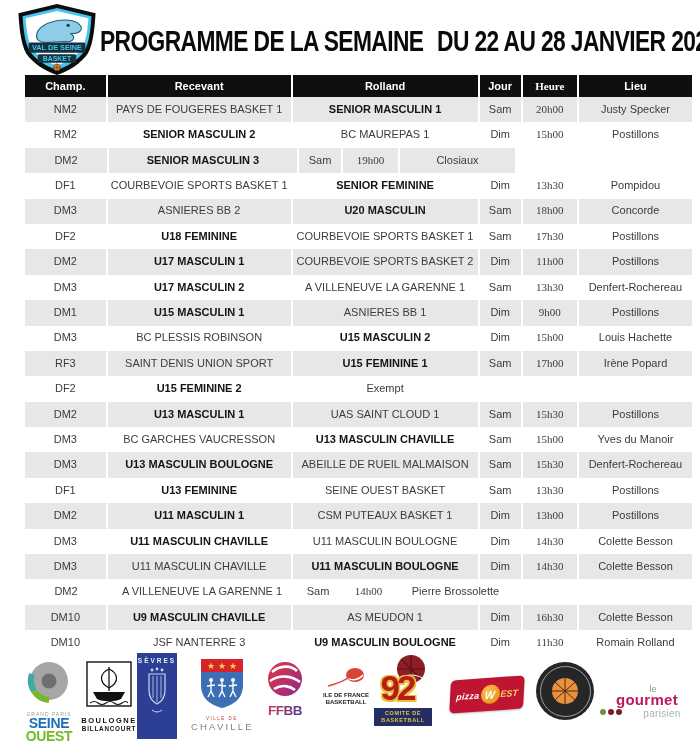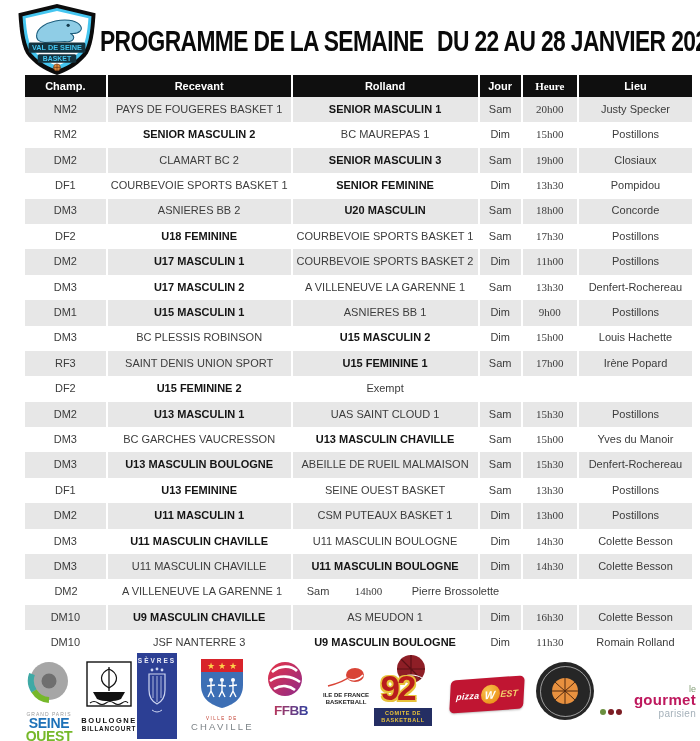--- a/index.html
+++ b/index.html
@@ -75,21 +75,20 @@
   .chaville .small { font-size: 4.5px; color: #c0392b; letter-spacing: 1.5px; margin-top: 3px; }
   .chaville .l1 { font-size: 9.5px; color: #7d8488; letter-spacing: 2.2px; text-align: right; }
 
   
   .ffbb { left: 262px; top: 8px; width: 46px; }
   .ffbb .l1 {
     font-size: 13.5px; font-weight: 900; letter-spacing: -0.5px; margin-top: 1px;
     background: linear-gradient(90deg, #e73446, #303f9e);
     -webkit-background-clip: text; background-clip: text;
     color: transparent;
-    text-align: right;
   }
 
   
   .idf { left: 320px; top: 14px; width: 52px; }
   .idf .txt { margin-top: 0px; }
   .idf .l1, .idf .l2 { font-size: 6px; font-weight: 900; color: #1c1c1c; letter-spacing: 0px; line-height: 1.15; }
 
   
   .c92 { left: 372px; top: 2px; width: 64px; height: 84px; }
   .c92 .ball { position: absolute; left: 24px; top: 0; width: 30px; height: 30px; z-index: 1; }
@@ -127,21 +126,21 @@
     position: relative; width: 58px; height: 58px; border-radius: 50%;
     background: #262626;
     display: flex; align-items: center; justify-content: center;
   }
   .badge .disc::before {
     content: ""; position: absolute; inset: 3.5px;
     border: 1px solid rgba(255,255,255,0.55); border-radius: 50%;
   }
 
   
-  .gourmet { left: 598px; top: 33px; width: 98px; height: 46px; text-align: right; }
+  .gourmet { left: 598px; top: 33px; width: 98px; height: 46px; text-align: center; }
   .gourmet .small { font-size: 9px; color: #86a17a; margin-left: 12px; line-height: 0.9; }
   .gourmet .l1 { font-size: 15px; font-weight: bold; color: #be185d; letter-spacing: 0.3px; line-height: 0.95; }
   .gourmet .dots { display: flex; gap: 2px; margin: 1.5px 0 0 2px; }
   .gourmet .dots i { width: 6px; height: 6px; border-radius: 50%; display: block; }
   .gourmet .d1 { background: #6b8f3f; }
   .gourmet .d2, .gourmet .d3 { background: #7c1d24; }
   .gourmet .l2 { font-size: 10px; color: #a5b1ba; margin: -7px 0 0 30px; letter-spacing: 0.3px; }
 </style>
 </head>
 <body>
@@ -186,21 +185,20 @@
       <div class="tr plain">
     <div class="td c-champ">RM2</div>
     <div class="td c-recevant bold">SENIOR MASCULIN 2</div>
     <div class="td c-visiteur">BC MAUREPAS 1</div>
     <div class="td c-jour">Dim</div>
     <div class="td c-heure">15h00</div>
     <div class="td c-lieu">Postillons</div>
   </div>
       <div class="tr shade">
     <div class="td c-champ">DM2</div>
-    <div class="td c-recevant">CLAMART BC 2</div>
     <div class="td c-visiteur bold">SENIOR MASCULIN 3</div>
     <div class="td c-jour">Sam</div>
     <div class="td c-heure">19h00</div>
     <div class="td c-lieu">Closiaux</div>
   </div>
       <div class="tr plain">
     <div class="td c-champ">DF1</div>
     <div class="td c-recevant">COURBEVOIE SPORTS BASKET 1</div>
     <div class="td c-visiteur bold">SENIOR FEMININE</div>
     <div class="td c-jour">Dim</div>

